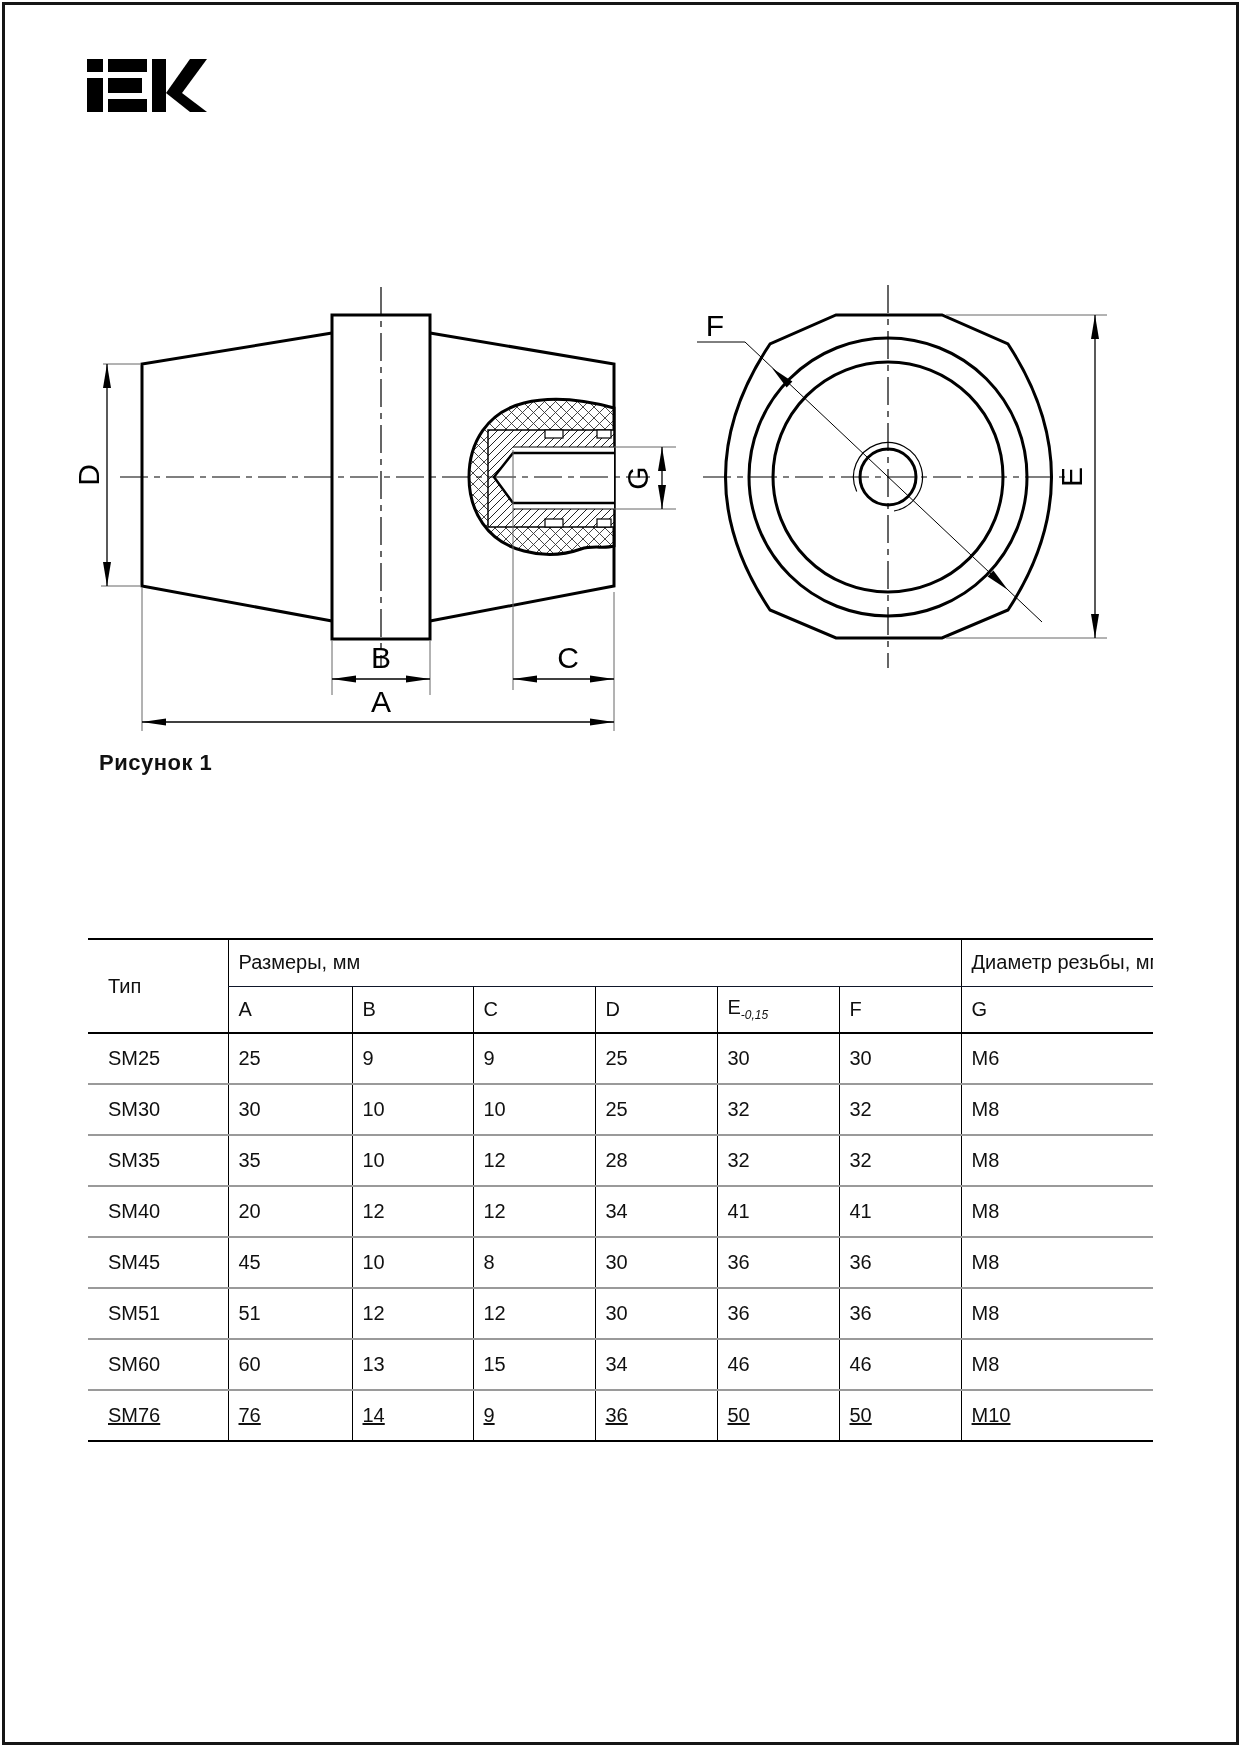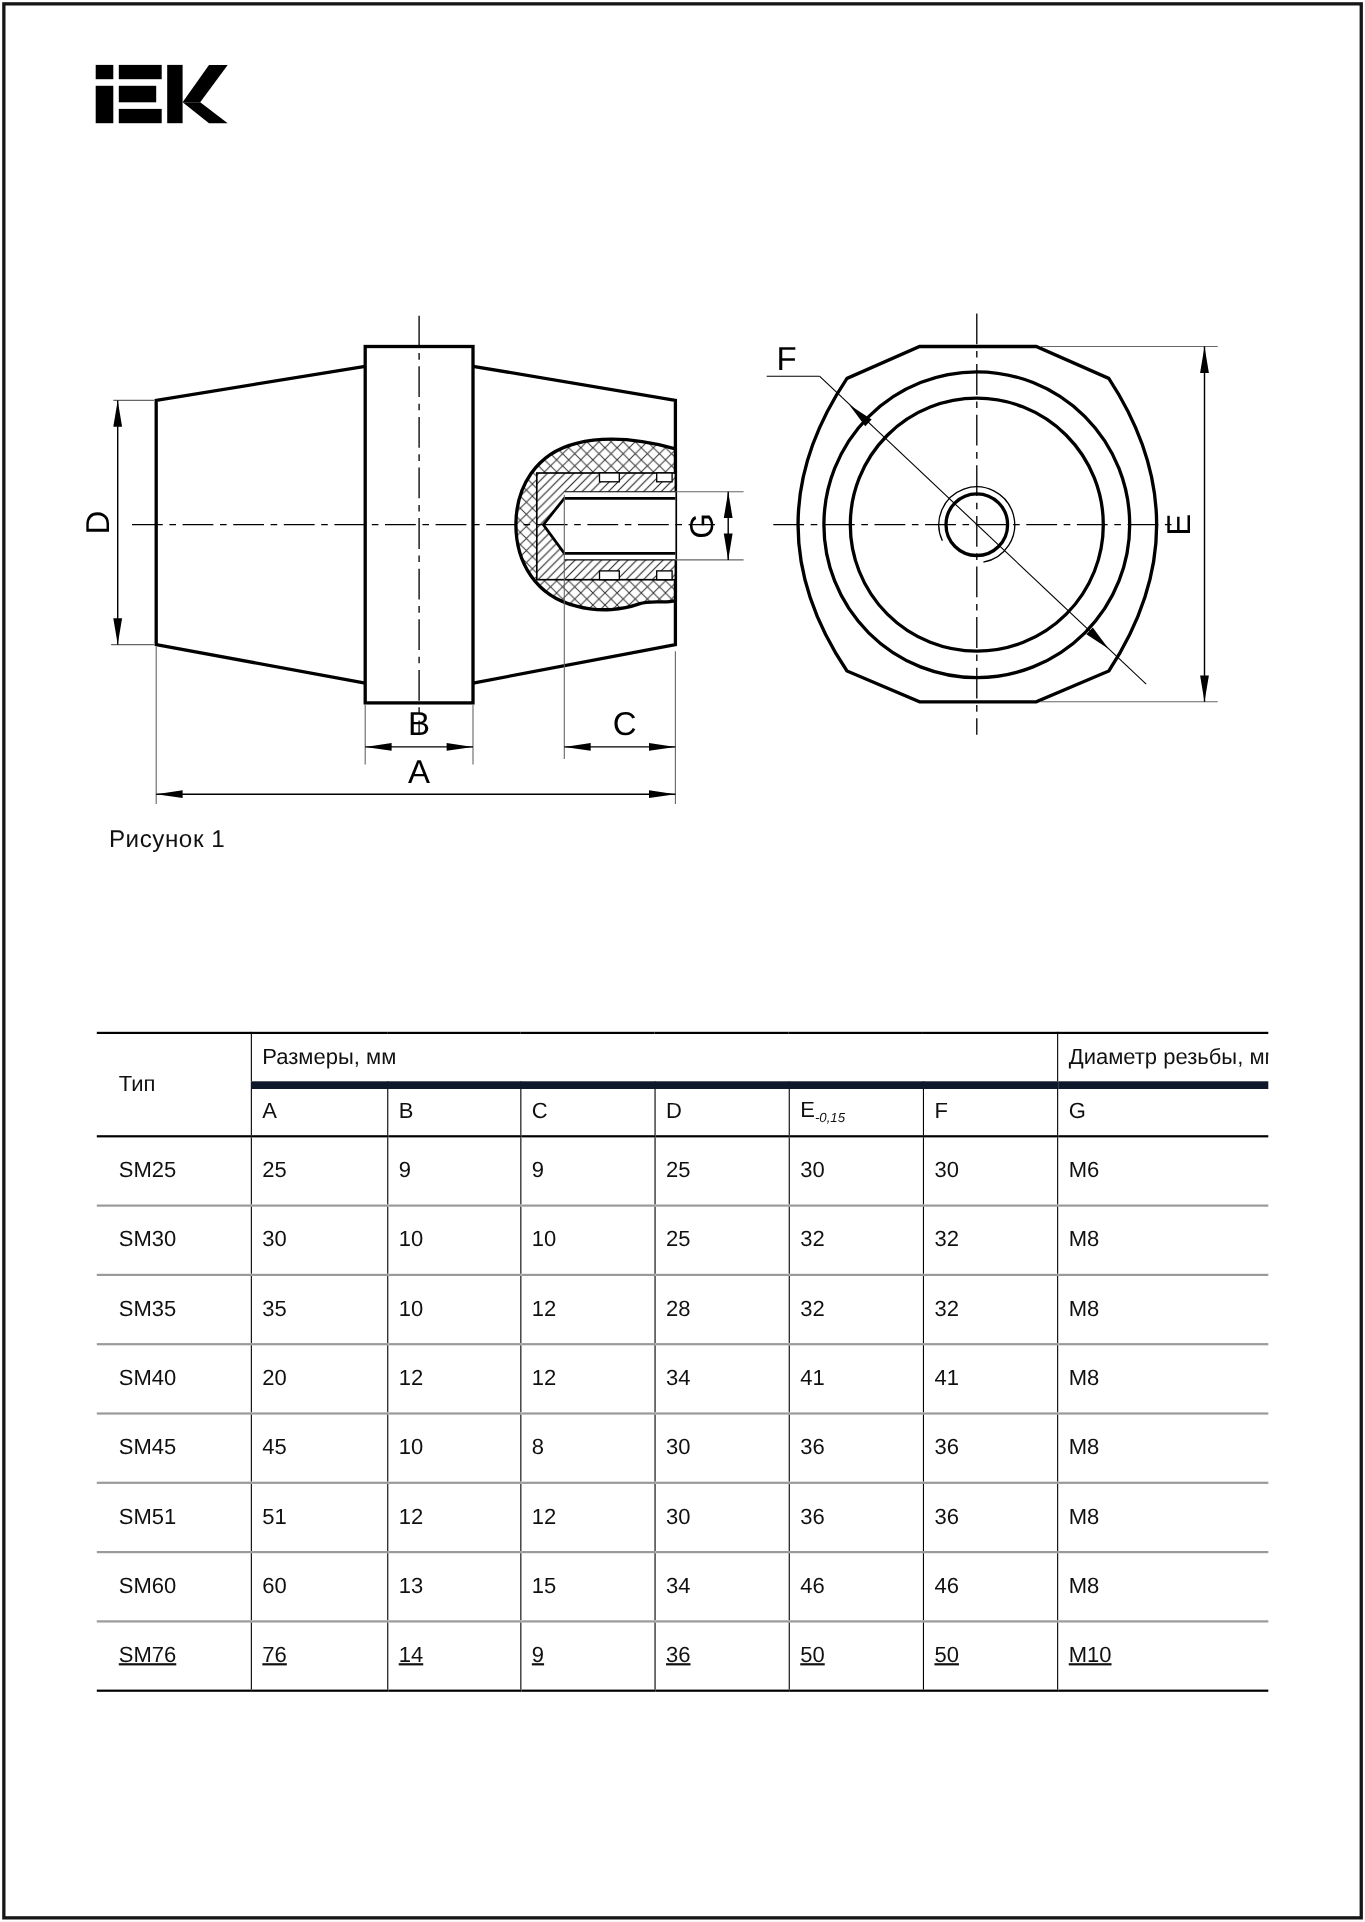--- a/index.html
+++ b/index.html
@@ -14,40 +14,40 @@
   }
   .frame{
     position:absolute;inset:2px;
     border:3px solid #161616;
     pointer-events:none;
   }
   .logo{position:absolute;left:85px;top:56px;}
   .drawing{position:absolute;left:0;top:0;}
   .fig-caption{
     position:absolute;left:99px;top:750px;
-    font-size:22px;letter-spacing:0.5px;color:#111;
+    font-size:22px;letter-spacing:0.5px;color:#111;font-weight:bold;
   }
   
   .spec-table{
     position:absolute;left:88px;top:938px;
     width:1065px;
     border-collapse:collapse;table-layout:fixed;
     font-size:20px;color:#101010;
     border-top:2px solid #000;
   }
   .spec-table th,.spec-table td{
     font-weight:normal;text-align:left;
     padding:0 0 0 10px;vertical-align:middle;
     white-space:nowrap;overflow:hidden;
   }
   .spec-table thead tr{height:47px;}
-  .spec-table tbody tr{height:63px;}
+  .spec-table tbody tr{height:51px;}
   .spec-table .c0{padding-left:20px;}
   .spec-table .bl{border-left:1.5px solid #000;}
-  .spec-table .h1b{border-bottom:7px solid #0f172a;margin-left:44px;}
+  .spec-table .h1b{border-bottom:1px solid #0f172a;margin-left:44px;}
   .spec-table .h2b{border-bottom:2px solid #000;}
   .spec-table tbody td{border-bottom:2px solid #9a9a9a;}
   .spec-table tbody tr:last-child td{border-bottom:2px solid #000;text-decoration:underline;}
   .spec-table sub{font-size:12px;font-style:italic;}
   .typ-cell{vertical-align:top;padding-top:12px;}
 </style>
 </head>
 <body>
 
 <div class="page">

